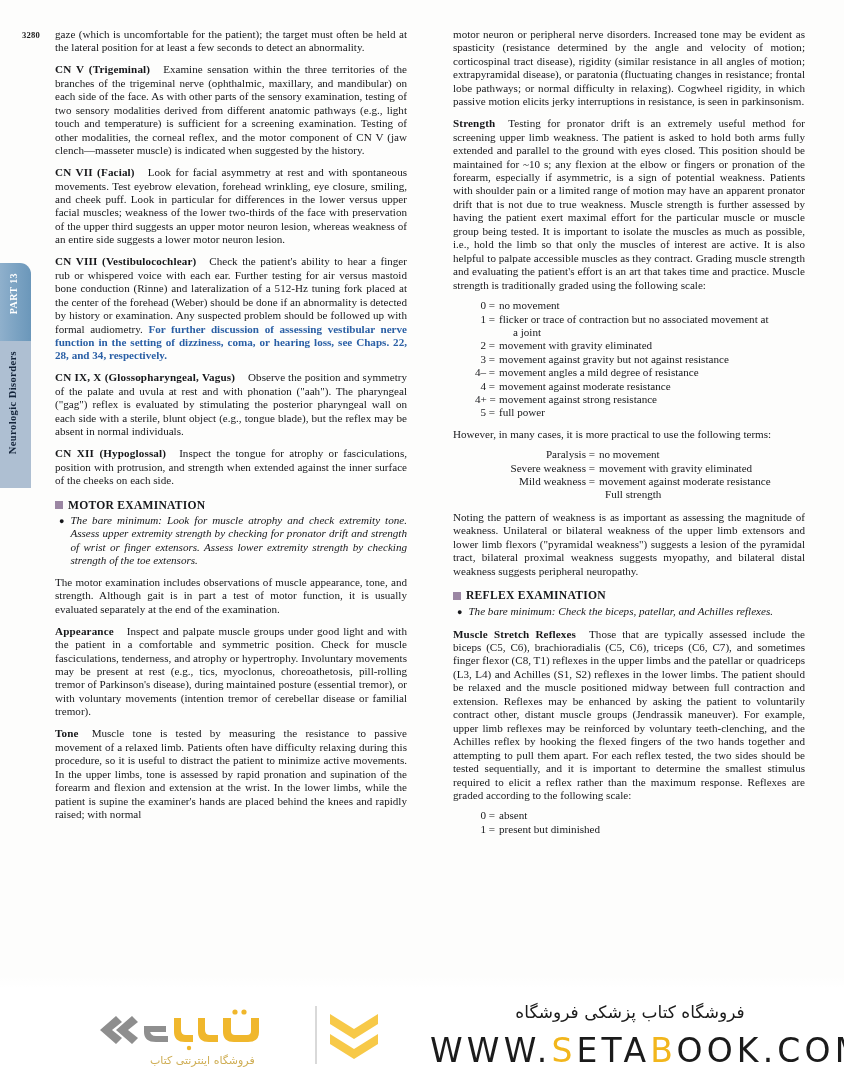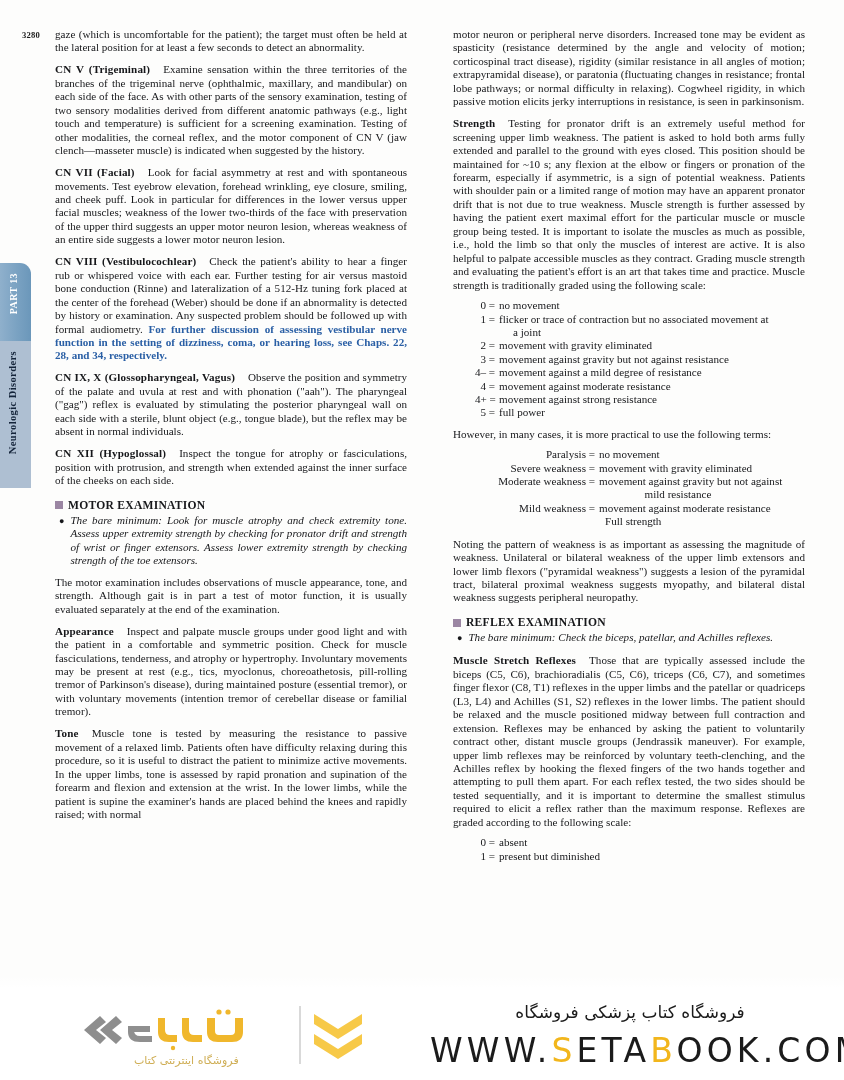--- a/index.html
+++ b/index.html
@@ -177,21 +177,21 @@
   .footer{
     position:absolute;
     left:0; top:992px;
     width:844px; height:88px;
     background:#ffffff;
     display:flex;
     align-items:center;
   }
   .fleft{
     position:absolute;
-    left:56px; top:6px;
+    left:72px; top:6px;
     width:300px; height:78px;
     display:flex; align-items:flex-start;
   }
   .logo-wrap{ position:relative; width:300px; height:78px; }
 
   .logo-word{
     position:absolute;
     left:10px; top:6px;
     width:230px; height:52px;
   }
@@ -310,21 +310,21 @@
           <div class="row">
               <span class="k">2 =</span>
               <span class="v">movement with gravity eliminated</span>
             </div>
           <div class="row">
               <span class="k">3 =</span>
               <span class="v">movement against gravity but not against resistance</span>
             </div>
           <div class="row">
               <span class="k">4– =</span>
-              <span class="v">movement against a mild degree of resistance</span>
+              <span class="v">movement angles a mild degree of resistance</span>
             </div>
           <div class="row">
               <span class="k">4 =</span>
               <span class="v">movement against moderate resistance</span>
             </div>
           <div class="row">
               <span class="k">4+ =</span>
               <span class="v">movement against strong resistance</span>
             </div>
           <div class="row">
@@ -336,24 +336,20 @@
         <p class="note">However, in many cases, it is more practical to use the following terms:</p>
 
         <div class="terms">
           <div class="row">
               <span class="k">Paralysis =</span>
               <span class="v">no movement</span>
             </div>
           <div class="row">
               <span class="k">Severe weakness =</span>
               <span class="v">movement with gravity eliminated</span>
-            </div>
-          <div class="row">
-              <span class="k">Moderate weakness =</span>
-              <span class="v just"><span>movement against gravity but not against</span><span class="cont">mild resistance</span></span>
             </div>
           <div class="row">
               <span class="k">Mild weakness =</span>
               <span class="v">movement against moderate resistance</span>
             </div>
           <div class="solo">Full strength</div>
         </div>
 
         <p>Noting the pattern of weakness is as important as assessing the magnitude of weakness. Unilateral or bilateral weakness of the upper limb extensors and lower limb flexors ("pyramidal weakness") suggests a lesion of the pyramidal tract, bilateral proximal weakness suggests myopathy, and bilateral distal weakness suggests peripheral neuropathy.</p>
 

